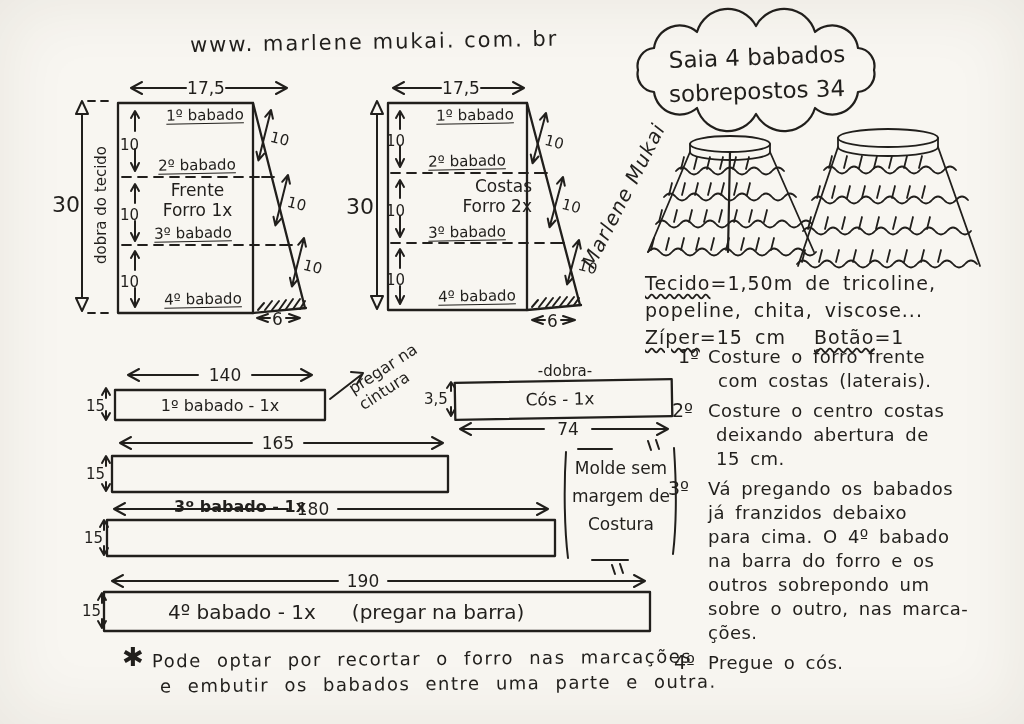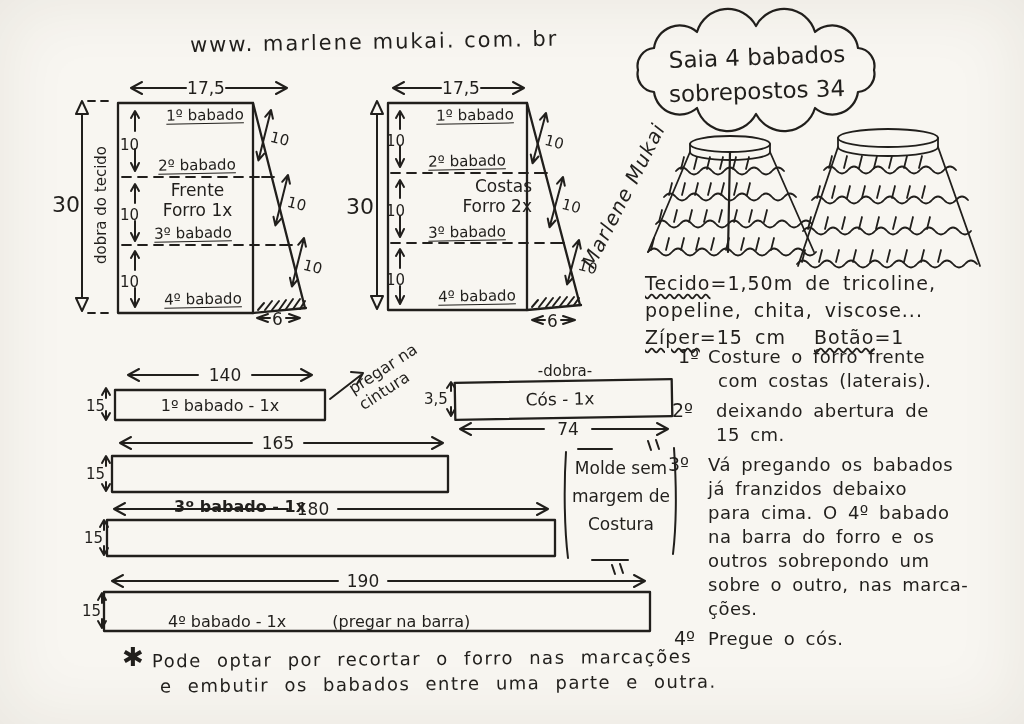--- a/index.html
+++ b/index.html
@@ -207,21 +207,21 @@
   <div class="abs hand ctr sec-lbl" style="left:412px;top:152px;width:110px;transform:rotate(-1deg);">2º babado</div>
   <div class="abs hand ctr sec-lbl" style="left:412px;top:223px;width:110px;transform:rotate(-1deg);">3º babado</div>
   <div class="abs hand ctr sec-lbl" style="left:422px;top:287px;width:110px;transform:rotate(-1deg);">4º babado</div>
   <div class="abs ctr piece-name" style="left:412px;top:176px;width:120px;text-align:right;">
     <div>Costas</div>
     <div>Forro 2x</div>
   </div>
 
   <div class="abs hand ctr" style="left:125px;top:396px;width:190px;font-size:16px;">1º babado - 1x</div>
   <div class="abs hand ctr" style="left:140px;top:497px;width:200px;font-size:16px;font-weight:bold;">3º babado - 1x</div>
-  <div class="abs" style="left:168px;top:600px;display:flex;gap:46px;font-size:16px;margin-top:12px;">
+  <div class="abs" style="left:168px;top:600px;display:flex;gap:36px;font-size:20px;">
     <span class="hand">4º babado - 1x</span>
     <span class="hand">(pregar na barra)</span>
   </div>
 
   <div class="abs hand" style="left:345px;top:382px;width:95px;font-size:16px;line-height:1.2;white-space:normal;transform:rotate(-33deg);transform-origin:left top;">pregar na cintura</div>
 
   <div class="abs hand ctr" style="left:505px;top:362px;width:120px;font-size:15px;">-dobra-</div>
   <div class="abs hand ctr" style="left:480px;top:389px;width:160px;font-size:17px;transform:rotate(-1deg);">Cós - 1x</div>
 
   <div class="abs hand ctr" style="left:570px;top:458px;width:102px;font-size:17px;">Molde sem</div>
@@ -243,20 +243,21 @@
     <div style="display:flex;margin-bottom:6px;">
       <span class="hand" style="width:48px;padding-left:18px;font-size:19px;">1º</span>
       <span>
         <div class="instr-line">Costure o forro frente</div>
         <div class="instr-line" style="padding-left:10px;">com costas (laterais).</div>
       </span>
     </div>
     <div style="display:flex;margin-bottom:6px;">
       <span class="hand" style="width:48px;padding-left:12px;font-size:19px;">2º</span>
       <span>
+        <div class="instr-line">Costure o centro costas</div>
         <div class="instr-line" style="padding-left:8px;">deixando abertura de</div>
         <div class="instr-line" style="padding-left:8px;">15 cm.</div>
       </span>
     </div>
     <div style="display:flex;margin-bottom:6px;">
       <span class="hand" style="width:48px;padding-left:8px;font-size:19px;">3º</span>
       <span>
         <div class="instr-line">Vá pregando os babados</div>
         <div class="instr-line">já franzidos debaixo</div>
         <div class="instr-line">para cima. O 4º babado</div>

